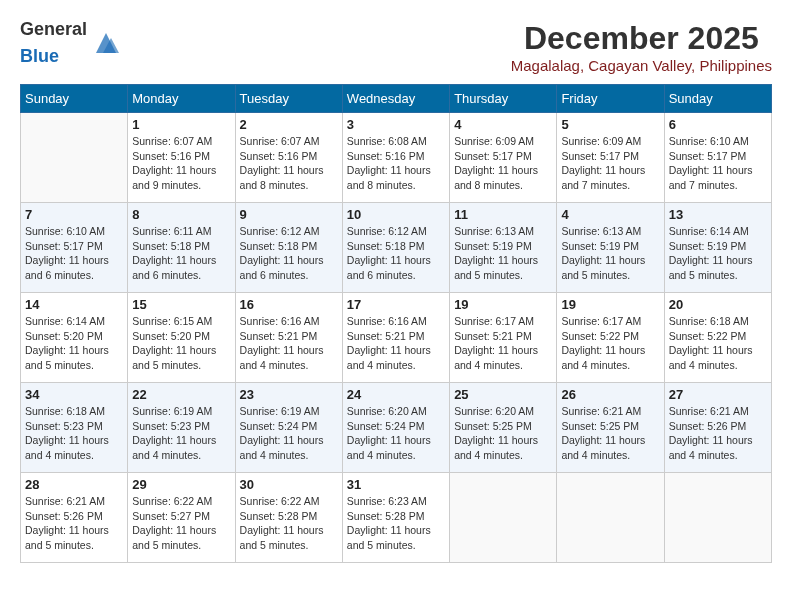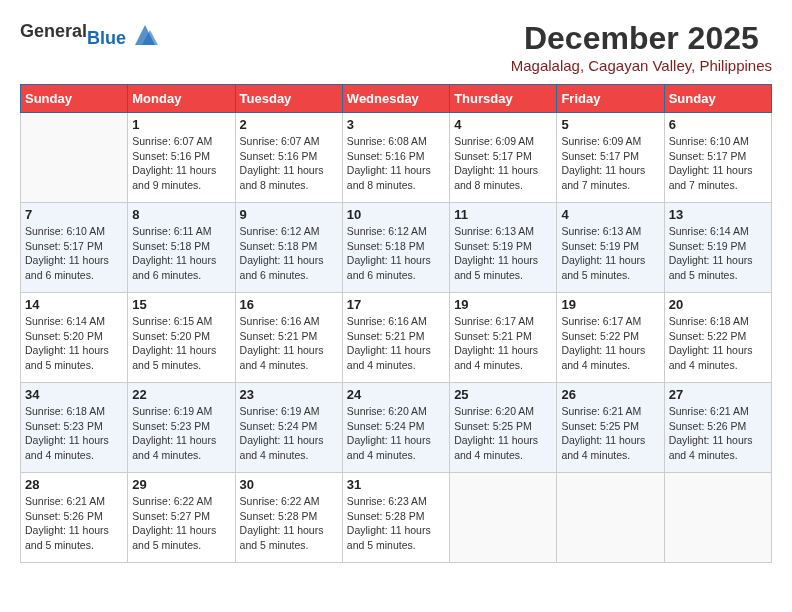--- a/index.html
+++ b/index.html
@@ -15,20 +15,21 @@
       justify-content: space-between;
       align-items: flex-start;
       margin-bottom: 10px;
     }
     .logo {
       display: flex;
       align-items: center;
     }
     .logo-text {
       display: flex;
+      flex-direction: column;
       line-height: 1.1;
     }
     .logo-general {
       font-size: 18px;
       font-weight: bold;
       color: #333;
     }
     .logo-blue {
       font-size: 18px;
       font-weight: bold;
@@ -51,26 +52,26 @@
     .location {
       font-size: 15px;
       color: #7f1d1d;
     }
     .calendar {
       width: 100%;
       border-collapse: collapse;
       font-size: 11px;
     }
     .calendar thead tr th {
-      background-color: #ef4444;
+      background-color: #0369a1;
       color: #fff;
       padding: 6px 4px;
       text-align: left;
       font-size: 13px;
-      font-weight: bold;
+      font-weight: normal;
       border: 1px solid #2a6aa0;
     }
     .calendar tbody tr td {
       border: 1px solid #ccc;
       vertical-align: top;
       padding: 4px;
       width: calc(100% / 7);
       min-height: 80px;
       height: 90px;
     }

